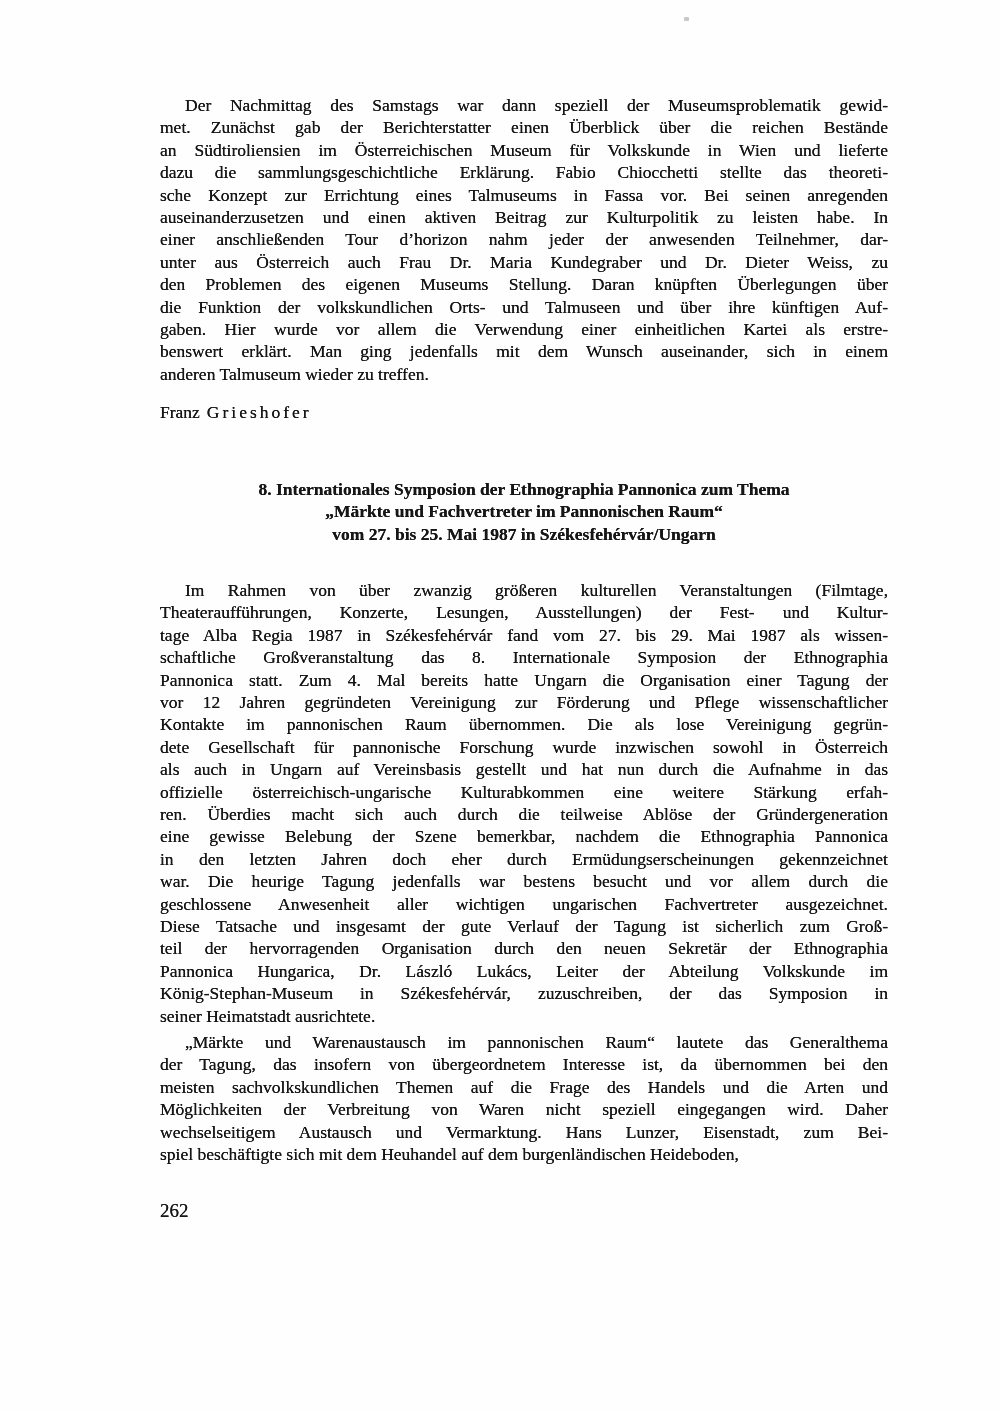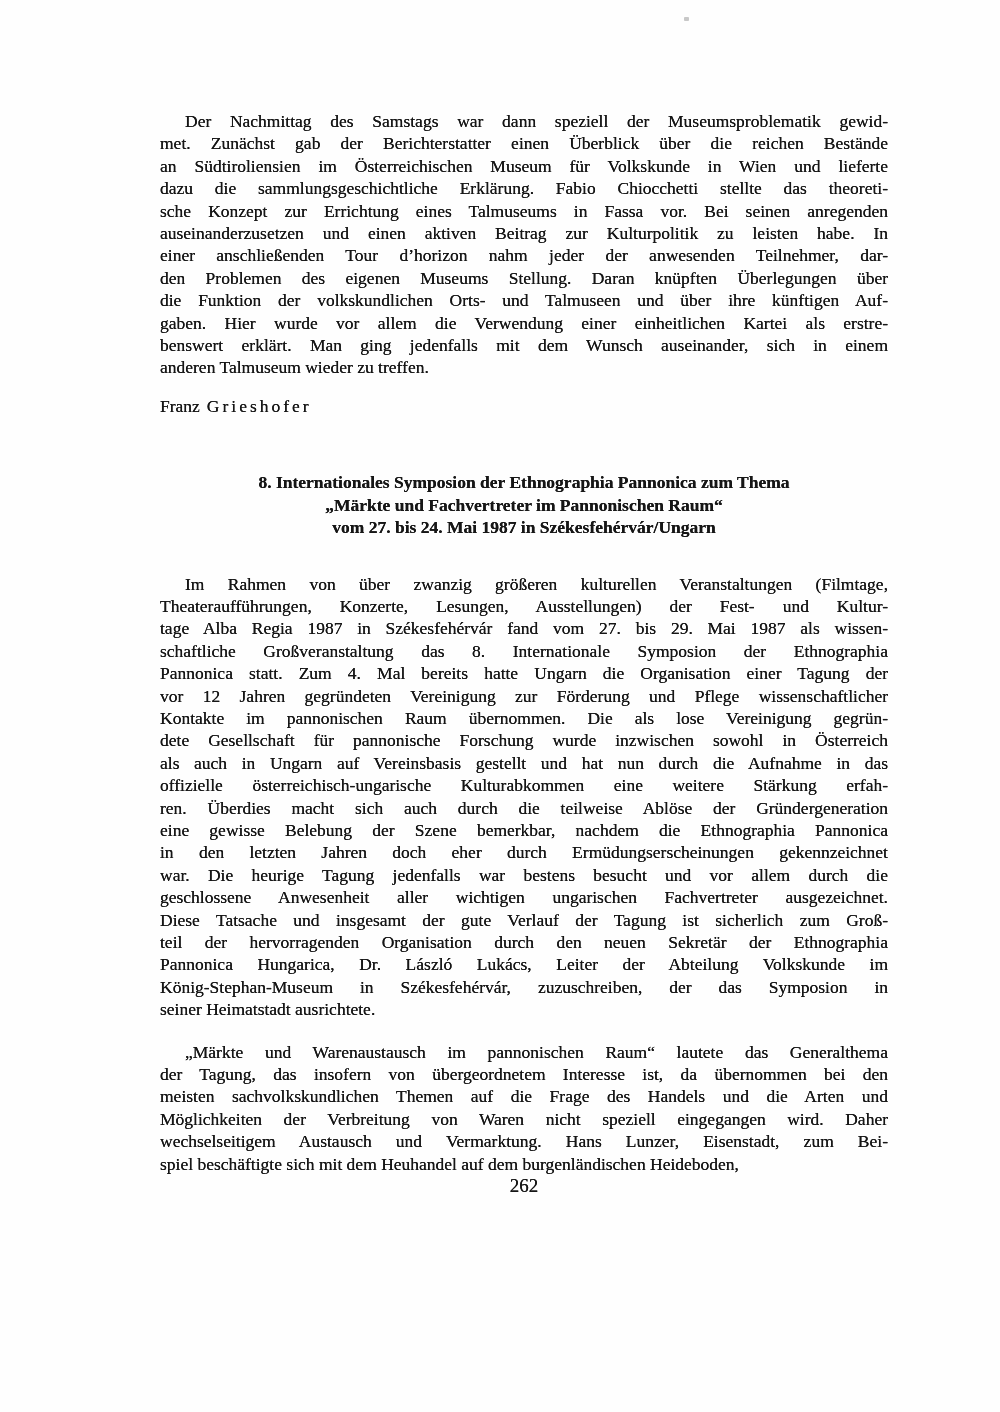--- a/index.html
+++ b/index.html
@@ -22,21 +22,21 @@
     top: 17px;
     width: 5px;
     height: 4px;
     background: #9a9a9a;
     opacity: 0.55;
     border-radius: 1px;
   }
   .textblock {
     position: absolute;
     left: 160px;
-    top: 16px;
+    top: 0;
     width: 728px;
     padding-top: 94px;
     font-size: 17.5px;
     line-height: 22.4px;
     text-shadow: 0 0 0.4px currentColor;
   }
   .para .line {
     text-align: justify;
     text-align-last: justify;
     hyphens: none;
@@ -56,57 +56,59 @@
   }
   .heading {
     margin-top: 54px;
     font-weight: 700;
   }
   .heading .line {
     text-align: center;
     text-align-last: center;
   }
   .para.p2 { margin-top: 34px; }
-  .para.p3 { margin-top: 20px; }
+  .para.p3 { margin-top: 4px; }
   .pagenum {
+    margin-top: 35px;
     font-size: 19px;
-    text-align: center;
+    text-align: left;
   }
 </style>
 </head>
 <body>
 
 <div class="page">
   <div class="speck"></div>
 
   <div class="textblock">
 
     <div class="para p1">
         <div class="line">Der Nachmittag des Samstags war dann speziell der Museumsproblematik gewid-</div>
         <div class="line">met. Zunächst gab der Berichterstatter einen Überblick über die reichen Bestände</div>
         <div class="line">an Südtiroliensien im Österreichischen Museum für Volkskunde in Wien und lieferte</div>
         <div class="line">dazu die sammlungsgeschichtliche Erklärung. Fabio Chiocchetti stellte das theoreti-</div>
         <div class="line">sche Konzept zur Errichtung eines Talmuseums in Fassa vor. Bei seinen anregenden</div>
         <div class="line">auseinanderzusetzen und einen aktiven Beitrag zur Kulturpolitik zu leisten habe. In</div>
         <div class="line">einer anschließenden Tour d’horizon nahm jeder der anwesenden Teilnehmer, dar-</div>
+        <div class="line">unter aus Österreich auch Frau Dr. Maria Kundegraber und Dr. Dieter Weiss, zu</div>
         <div class="line">den Problemen des eigenen Museums Stellung. Daran knüpften Überlegungen über</div>
         <div class="line">die Funktion der volkskundlichen Orts- und Talmuseen und über ihre künftigen Auf-</div>
         <div class="line">gaben. Hier wurde vor allem die Verwendung einer einheitlichen Kartei als erstre-</div>
         <div class="line">benswert erklärt. Man ging jedenfalls mit dem Wunsch auseinander, sich in einem</div>
         <div class="line last">anderen Talmuseum wieder zu treffen.</div>
       </div>
 
     <div class="signature">
       <span>Franz</span><span class="surname">Grieshofer</span>
     </div>
 
     <div class="heading">
         <div class="line">8. Internationales Symposion der Ethnographia Pannonica zum Thema</div>
         <div class="line">„Märkte und Fachvertreter im Pannonischen Raum“</div>
-        <div class="line">vom 27. bis 24. Mai 1987 in Székesfehérvár/Ungarn</div>
+        <div class="line">vom 27. bis 25. Mai 1987 in Székesfehérvár/Ungarn</div>
       </div>
 
     <div class="para p2">
         <div class="line">Im Rahmen von über zwanzig größeren kulturellen Veranstaltungen (Filmtage,</div>
         <div class="line">Theateraufführungen, Konzerte, Lesungen, Ausstellungen) der Fest- und Kultur-</div>
         <div class="line">tage Alba Regia 1987 in Székesfehérvár fand vom 27. bis 29. Mai 1987 als wissen-</div>
         <div class="line">schaftliche Großveranstaltung das 8. Internationale Symposion der Ethnographia</div>
         <div class="line">Pannonica statt. Zum 4. Mal bereits hatte Ungarn die Organisation einer Tagung der</div>
         <div class="line">vor 12 Jahren gegründeten Vereinigung zur Förderung und Pflege wissenschaftlicher</div>
         <div class="line">Kontakte im pannonischen Raum übernommen. Die als lose Vereinigung gegrün-</div>

